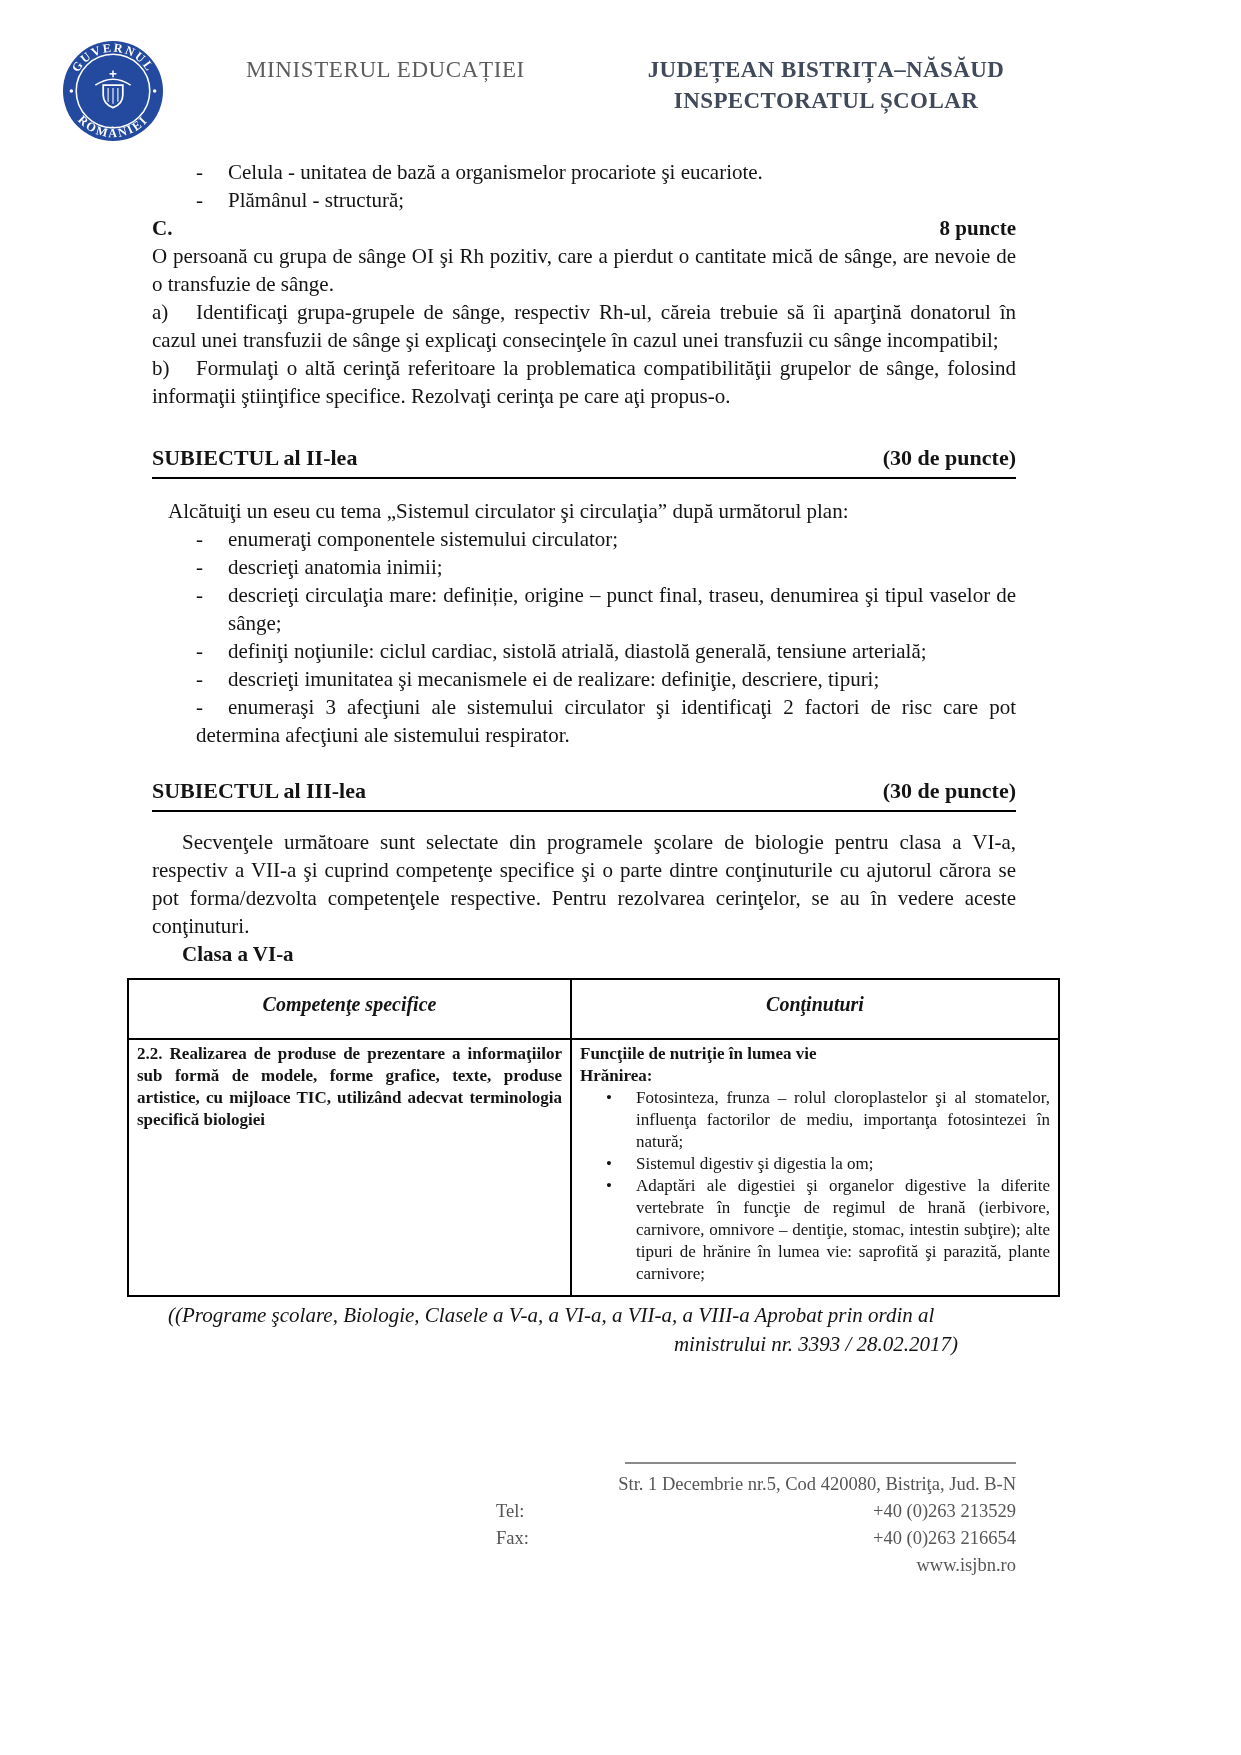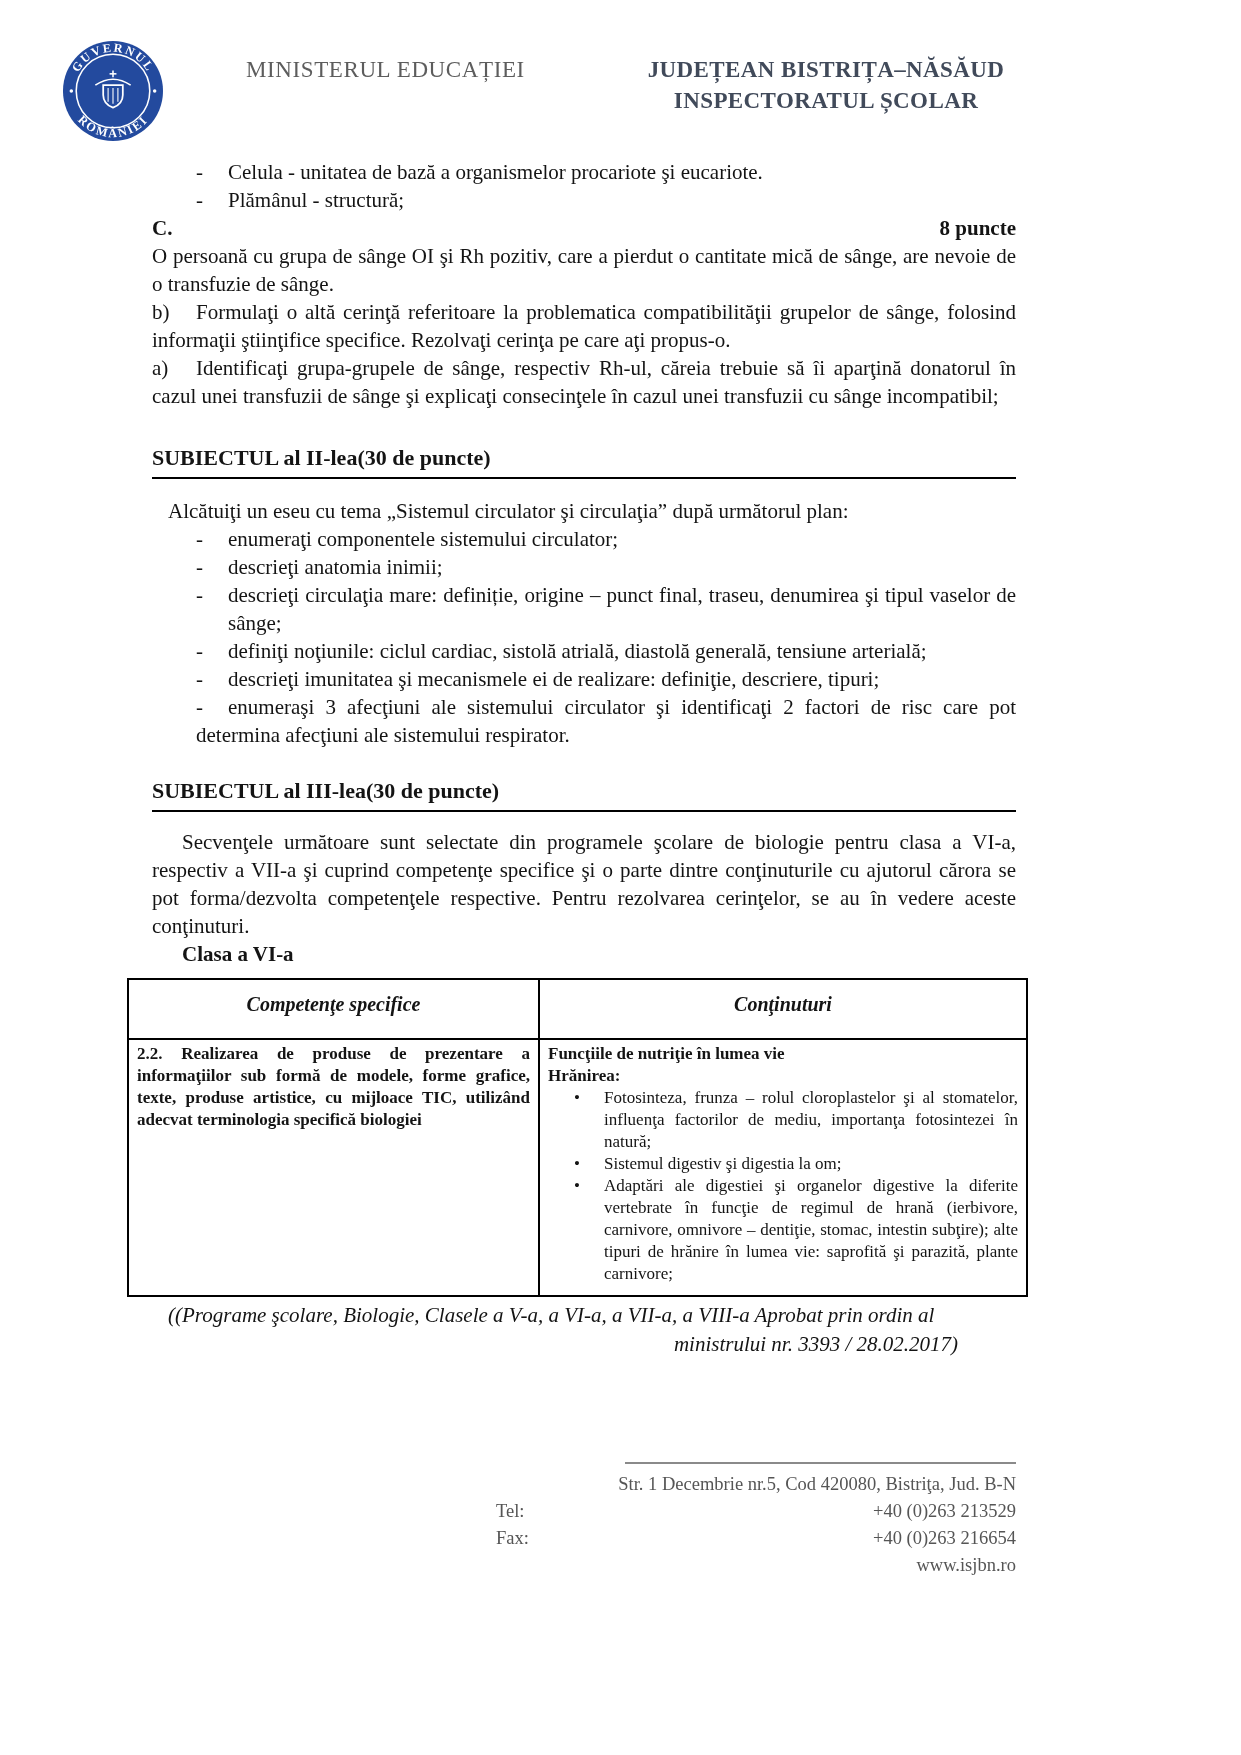--- a/index.html
+++ b/index.html
@@ -41,21 +41,21 @@
   .dash-item > .dash { position: absolute; left: 44px; top: 0; }
   .dash-item--outdent { padding-left: 44px; }
   .dash-item--outdent > .dash-inline { display: inline-block; width: 32px; }
 
   .c-row { display: flex; justify-content: space-between; font-weight: bold; }
 
   .lettered { text-align: justify; }
   .lettered .let { display: inline-block; width: 44px; }
 
   .sec-head {
-    display: flex; 
+    display: flex; justify-content: space-between;
     font-weight: bold; font-size: 22px;
     border-bottom: 2px solid #000; padding-bottom: 5px;
   }
   .sec-head-2 { margin-top: 34px; }
   .sec-head-3 { margin-top: 28px; }
 
   .essay-intro { margin-top: 18px; padding-left: 16px; text-align: justify; }
   .secv { margin-top: 16px; text-indent: 30px; text-align: justify; }
   .clasa { padding-left: 30px; font-weight: bold; }
 
@@ -67,21 +67,21 @@
   table.prog th, table.prog td { border: 2px solid #000; }
   table.prog th {
     font-size: 20px; font-weight: bold; font-style: italic;
     text-align: center; vertical-align: top;
     padding: 10px 6px 20px 6px;
   }
   table.prog td {
     vertical-align: top; padding: 3px 8px 10px 8px;
     font-size: 17px; line-height: 22px; margin-left: 16px;
   }
-  th.col1, td.col1 { width: 411px; }
+  th.col1, td.col1 { width: 443px; }
   th.col2, td.col2 { width: 488px; }
   .competence { font-weight: bold; text-align: justify; }
   .cont-title, .cont-sub { font-weight: bold; }
   .cont-item { position: relative; padding-left: 56px; text-align: justify; }
   .cont-item > .bullet { position: absolute; left: 26px; top: 0; }
 
   
   .source { margin-top: 4px; font-style: italic; font-size: 21px; line-height: 29px; }
   .source-l1 { padding-left: 16px; }
   .source-l2 { text-align: right; padding-right: 58px; }
@@ -152,23 +152,23 @@
       <span>Plămânul - structură;</span>
     </div>
 
     <div class="c-row">
       <span>C.</span>
       <span>8 puncte</span>
     </div>
 
     <p class="just">O persoană cu grupa de sânge OI şi Rh pozitiv, care a pierdut o cantitate mică de sânge, are nevoie de o transfuzie de sânge.</p>
 
+    <p class="lettered"><span class="let">a)</span><span>Identificaţi grupa-grupele de sânge, respectiv Rh-ul, căreia trebuie să îi aparţină donatorul în cazul unei transfuzii de sânge şi explicaţi consecinţele în cazul unei transfuzii cu sânge incompatibil;</span></p>
+
     <p class="lettered"><span class="let">b)</span><span>Formulaţi o altă cerinţă referitoare la problematica compatibilităţii grupelor de sânge, folosind informaţii ştiinţifice specifice. Rezolvaţi cerinţa pe care aţi propus-o.</span></p>
-
-    <p class="lettered"><span class="let">a)</span><span>Identificaţi grupa-grupele de sânge, respectiv Rh-ul, căreia trebuie să îi aparţină donatorul în cazul unei transfuzii de sânge şi explicaţi consecinţele în cazul unei transfuzii cu sânge incompatibil;</span></p>
 
     <div class="sec-head sec-head-2">
       <span>SUBIECTUL al II-lea</span>
       <span>(30 de puncte)</span>
     </div>
 
     <p class="essay-intro">Alcătuiţi un eseu cu tema „Sistemul circulator şi circulaţia” după următorul plan:</p>
 
     <div class="dash-item">
       <span class="dash">-</span>

